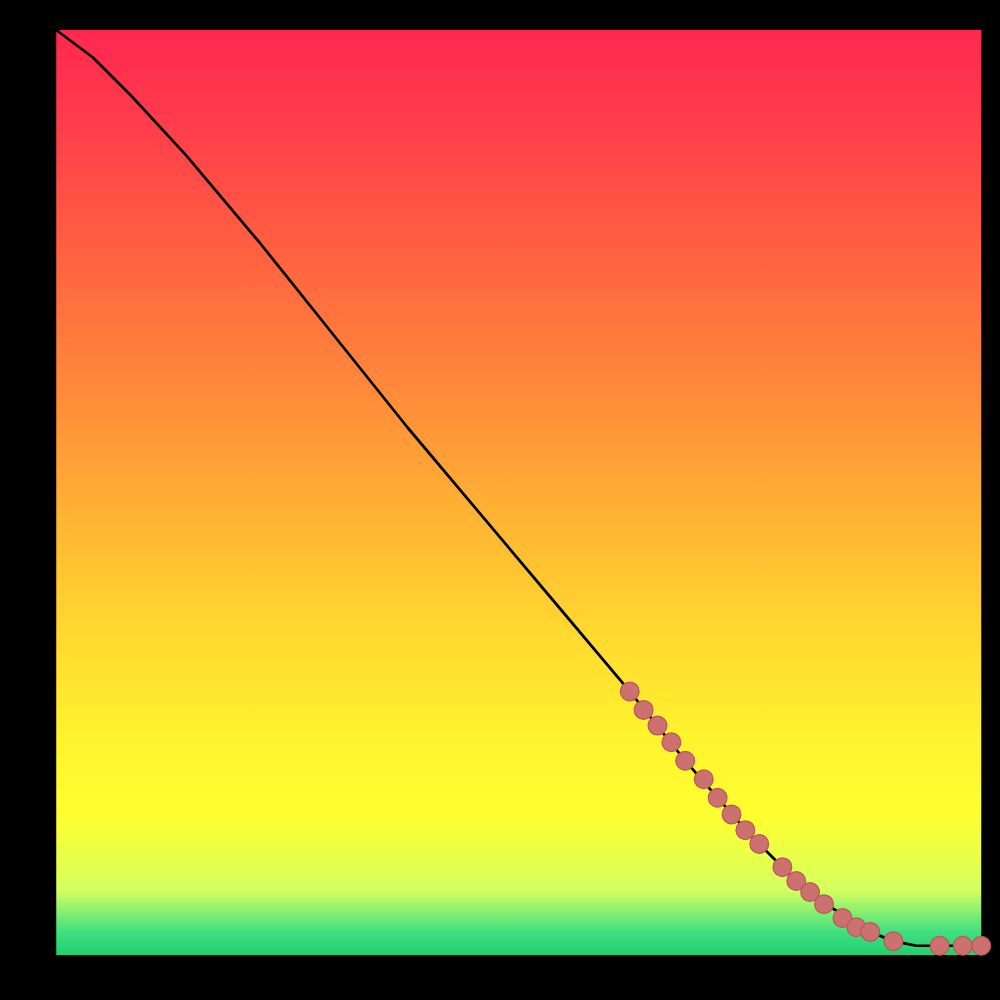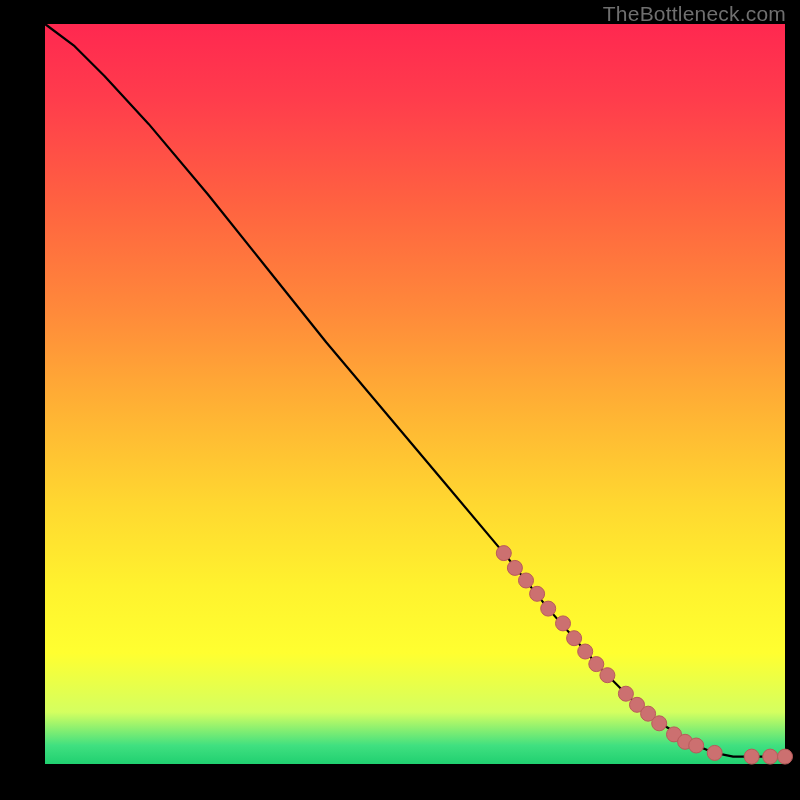--- a/index.html
+++ b/index.html
@@ -91,14 +91,13 @@
           <circle cx="629.00" cy="710.40" r="7.5" fill="#cc7070" stroke="#b85a5a" stroke-width="1"></circle>
           <circle cx="640.10" cy="717.80" r="7.5" fill="#cc7070" stroke="#b85a5a" stroke-width="1"></circle>
           <circle cx="651.20" cy="721.50" r="7.5" fill="#cc7070" stroke="#b85a5a" stroke-width="1"></circle>
           <circle cx="669.70" cy="728.90" r="7.5" fill="#cc7070" stroke="#b85a5a" stroke-width="1"></circle>
           <circle cx="706.70" cy="732.60" r="7.5" fill="#cc7070" stroke="#b85a5a" stroke-width="1"></circle>
           <circle cx="725.20" cy="732.60" r="7.5" fill="#cc7070" stroke="#b85a5a" stroke-width="1"></circle>
           <circle cx="740.00" cy="732.60" r="7.5" fill="#cc7070" stroke="#b85a5a" stroke-width="1"></circle>
         </g>
     </svg>
   </div>
-  <div class="watermark">TheBottleneck.com</div>
 </div>
 
 </body></html>

